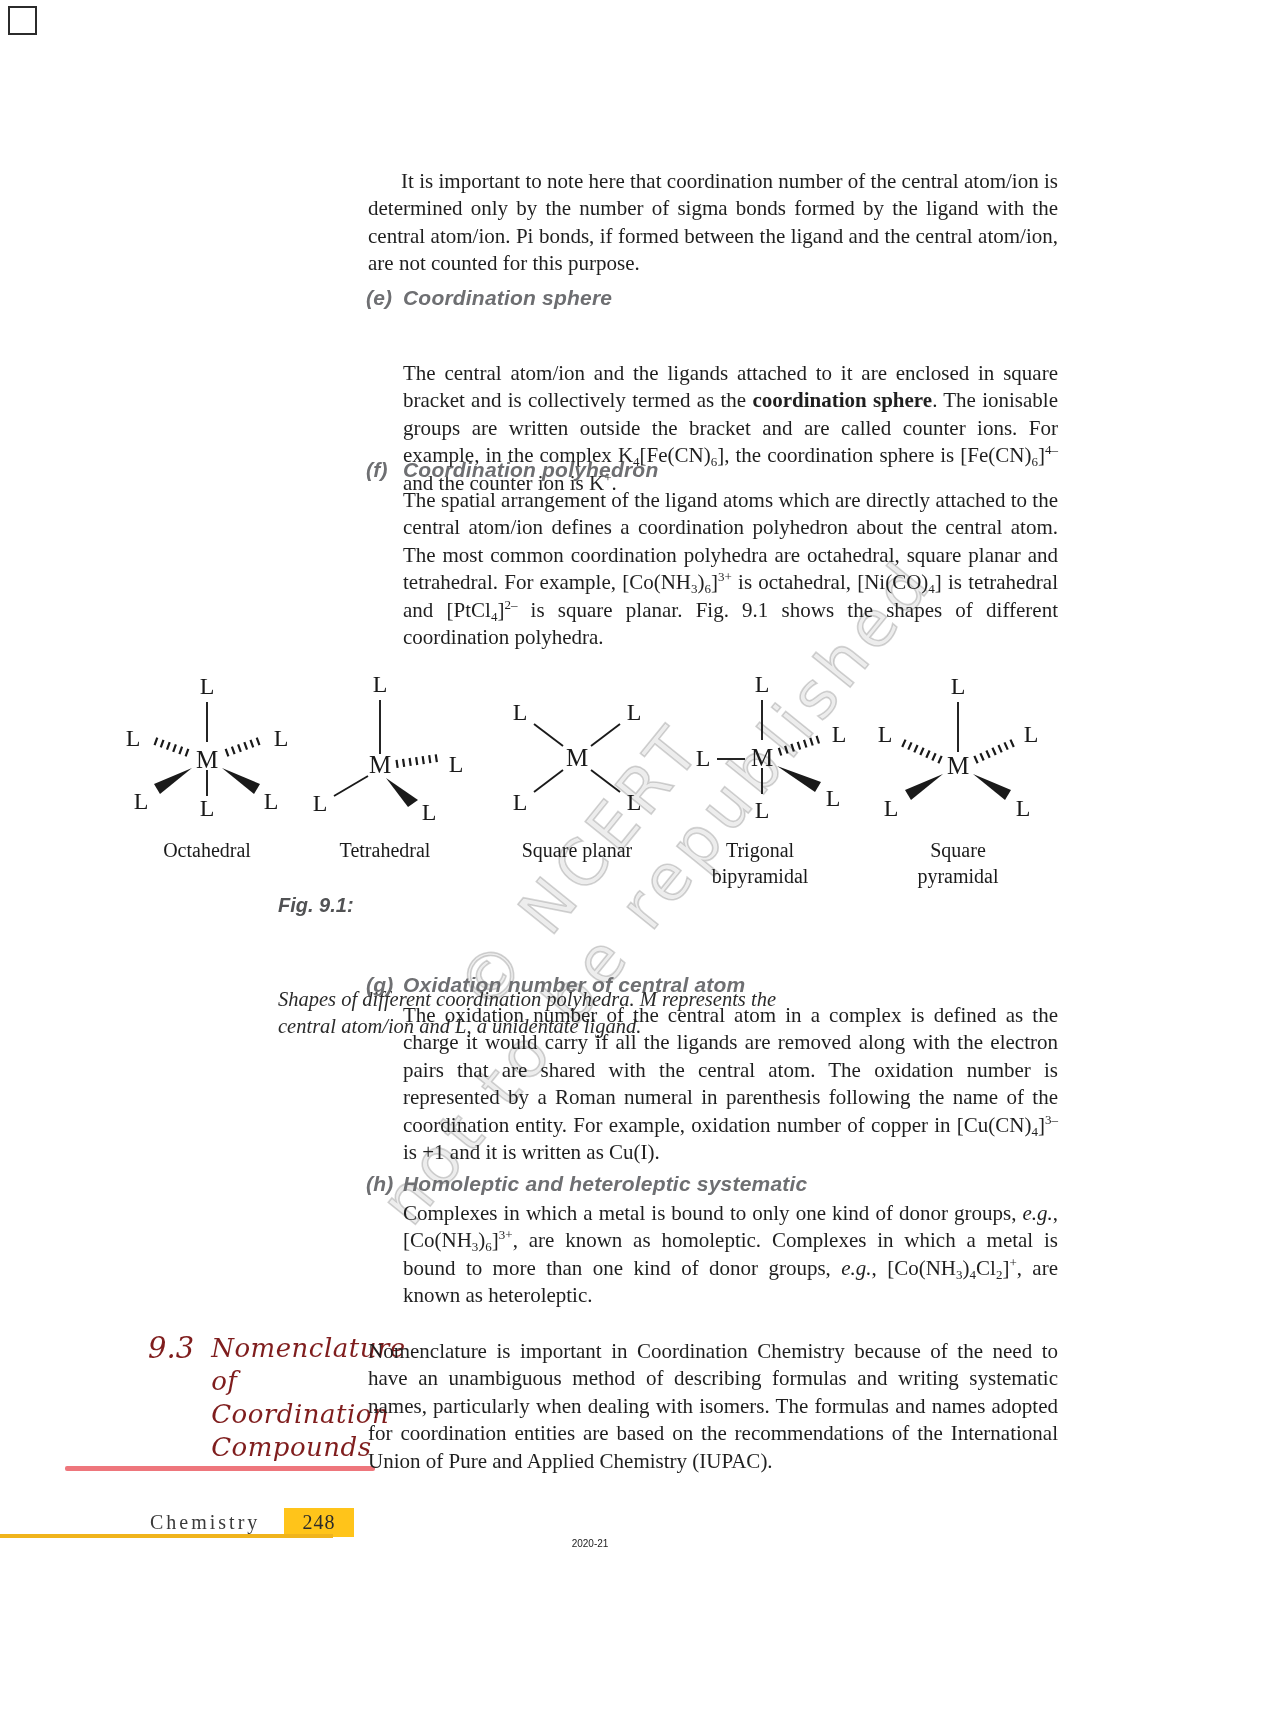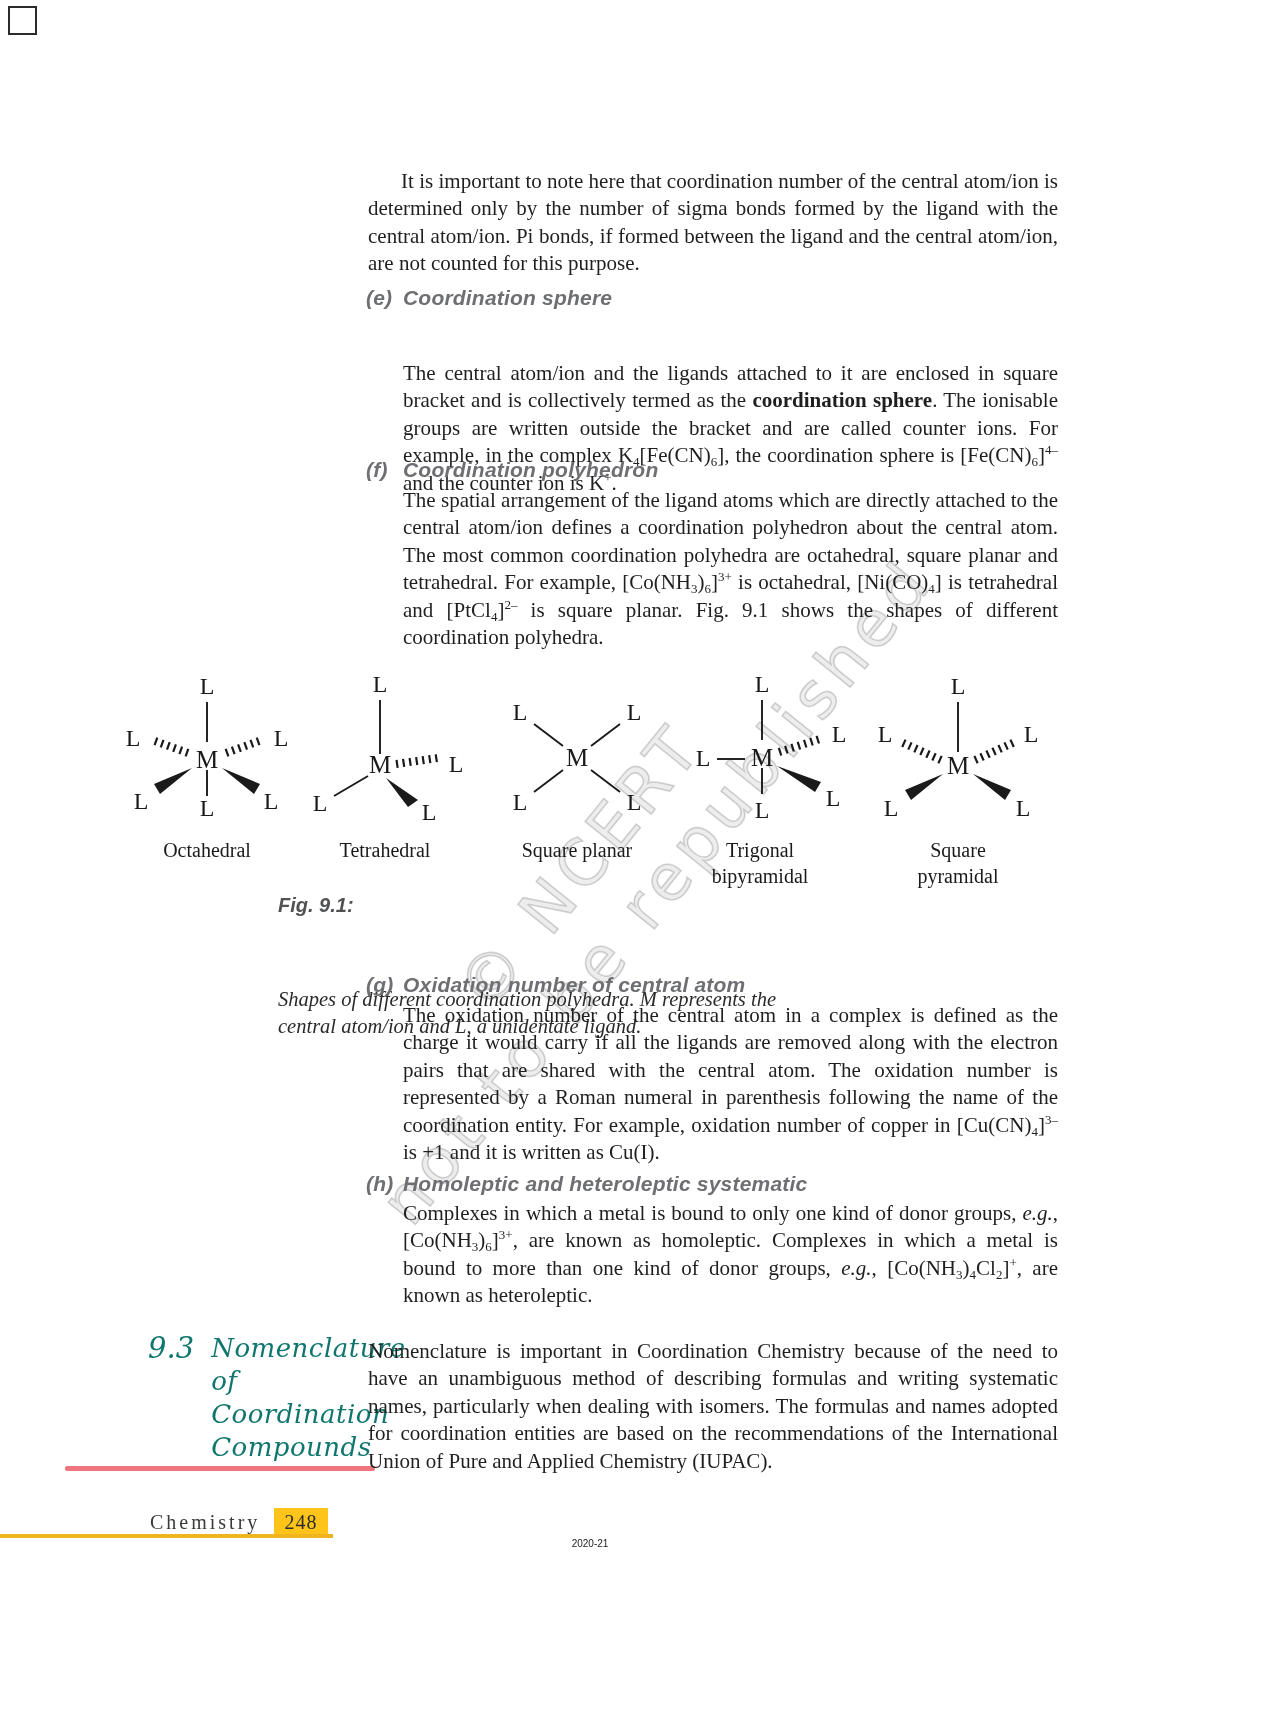--- a/index.html
+++ b/index.html
@@ -37,29 +37,29 @@
   .hash{stroke:#1a1a1a;stroke-width:8;stroke-dasharray:2.2 4.4;fill:none;}
   .wedge{fill:#1a1a1a;stroke:none;}
   .atom{font-family:"Liberation Serif", serif;font-size:24px;fill:#1a1a1a;text-anchor:middle;}
   .metal{font-size:25px;}
   
   .caption{left:278px;top:892px;width:640px;display:flex;font-size:20.5px;line-height:27px;flex-direction:column;}
   .caption .cap-lbl{flex:0 0 94px;font-weight:bold;font-style:italic;color:#515254;
                     font-family:"Liberation Sans", sans-serif;font-size:20px;}
   .caption .cap-txt{font-style:italic;color:#2a2a2a;width:530px;}
   
-  .sec93{left:148px;top:1332px;width:230px;display:flex;color:#0f766e;
+  .sec93{left:148px;top:1332px;width:230px;display:flex;color:#7f1d1d;
          font-family:"DejaVu Serif", serif;font-style:italic;}
   .sec93 .num{font-size:29px;padding-right:10px;line-height:33px;}
   .sec93 .ttl{font-size:26px;line-height:33px;letter-spacing:.5px;margin-left:7px;}
   .rule-red{left:65px;top:1466px;width:310px;height:5px;background:#ee767c;border-radius:2px;}
   .par93{left:368px;top:1338px;width:690px;}
   
   .foot-subject{left:150px;top:1511px;font-size:20px;letter-spacing:3px;color:#3a3a3a;}
-  .foot-badge{left:274px;top:1508px;width:54px;height:29px;background:#FFC41A;
+  .foot-badge{left:284px;top:1508px;width:70px;height:29px;background:#FFC41A;
               text-align:center;font-size:20px;line-height:29px;letter-spacing:1px;color:#2b2b2b;}
   .rule-yellow{left:0;top:1534px;width:333px;height:4px;background:#F0B41C;}
   .year{left:490px;top:1538px;width:200px;text-align:center;
         font-family:"Liberation Sans", sans-serif;font-size:10px;color:#222;}
   
   .wm{font-family:"DejaVu Sans", sans-serif;font-weight:500;font-size:64px;letter-spacing:7px;
       color:rgba(80,80,80,0.10);-webkit-text-stroke:1.6px rgba(90,90,90,0.26);
       white-space:nowrap;pointer-events:none;text-align:center;}
   .wm1{left:380px;top:830px;width:400px;transform:rotate(-51deg);}
   .wm2{left:250px;top:875px;width:780px;transform:rotate(-51deg);}

